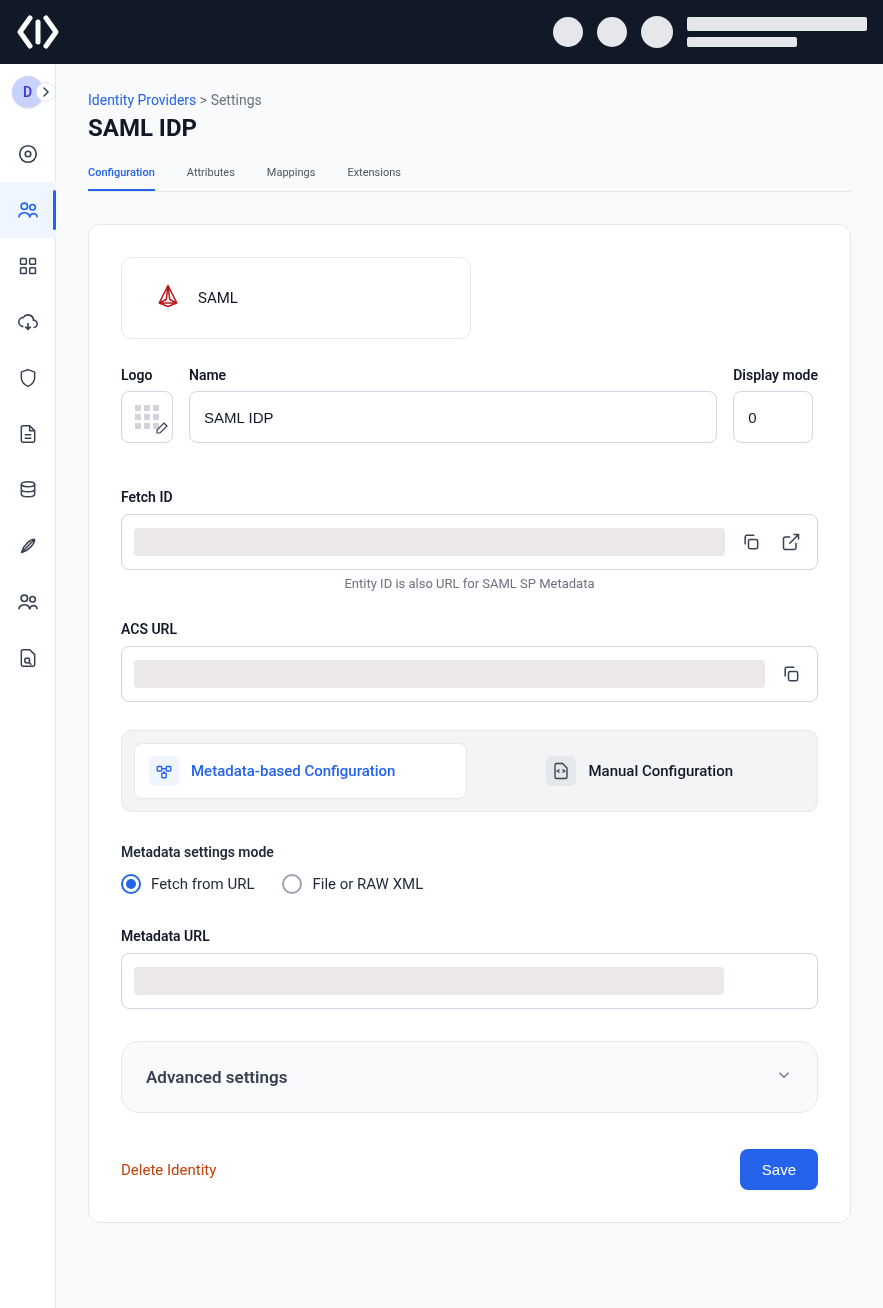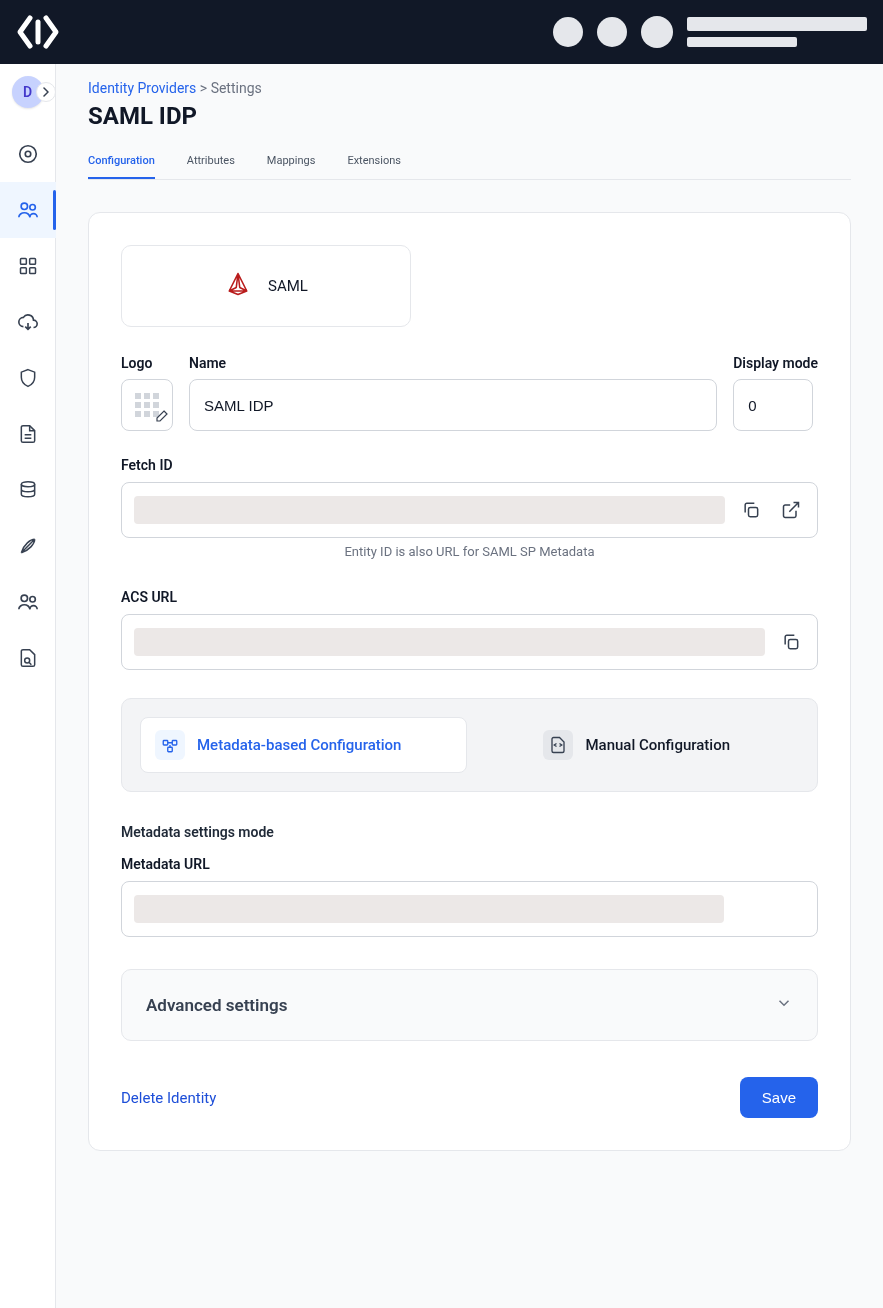--- a/index.html
+++ b/index.html
@@ -16,71 +16,71 @@
 .layout { display: flex; }
 .sidebar { width: 56px; border-right: 1px solid #e5e7eb; display: flex; flex-direction: column; align-items: center; padding-top: 6px; gap: 0; min-height: 1244px; background: #fff; }
 .org-badge { position: relative; width: 44px; height: 44px; display: flex; align-items: center; justify-content: center; margin-bottom: 12px; }
 .org-circle { width: 32px; height: 32px; border-radius: 50%; background: #c7d2fe; color: #4338ca; font-weight: 600; display: flex; align-items: center; justify-content: center; font-size: 14px; box-shadow: 0 1px 2px rgba(0,0,0,0.1); }
 .org-chevron { position: absolute; right: -6px; top: 50%; transform: translateY(-50%); width: 20px; height: 20px; border-radius: 50%; background: #fff; border: 1px solid #e5e7eb; display: flex; align-items: center; justify-content: center; }
 .side-item { width: 56px; height: 56px; display: flex; align-items: center; justify-content: center; color: #374151; cursor: pointer; position: relative; }
 .side-item.active { color: #2563eb; background: #eff6ff; }
 .side-item.active::after { content: ""; position: absolute; right: 0; top: 8px; bottom: 8px; width: 3px; background: #2563eb; border-radius: 2px; }
 
 .main { flex: 1; background: #f9fafb; min-height: 1244px; }
-.page-head { padding: 16px 32px 0 32px; background: #f9fafb; }
+.page-head { padding: 28px 32px 0 32px; background: #f9fafb; }
 .breadcrumb { font-size: 14px; color: #6b7280; margin-bottom: 6px; }
 .breadcrumb a { color: #2563eb; text-decoration: none; }
 .page-title { font-size: 24px; font-weight: 700; color: #111827; margin-bottom: 14px; }
 .tabs { display: flex; gap: 32px; border-bottom: 1px solid #e5e7eb; }
 .tab { padding: 10px 0; font-size: 11px; color: #4b5563; cursor: pointer; border-bottom: 2px solid transparent; }
 .tab.active { color: #2563eb; border-bottom-color: #2563eb; font-weight: 500; }
 
 .content-card { margin: 32px; background: #fff; border: 1px solid #e5e7eb; border-radius: 12px; padding: 32px; }
-.provider-box { width: 290px; border: 1px solid #e5e7eb; border-radius: 10px; padding: 24px 10px; display: flex; align-items: center; gap: 16px; margin-bottom: 28px; justify-content: center; }
+.provider-box { width: 350px; border: 1px solid #e5e7eb; border-radius: 10px; padding: 24px 32px; display: flex; align-items: center; gap: 16px; margin-bottom: 28px; }
 .provider-label { font-size: 15px; color: #111827; }
 
-.form-row { display: flex; gap: 16px; margin-bottom: 24px; justify-content: center; }
+.form-row { display: flex; gap: 16px; margin-bottom: 44px; justify-content: center; }
 .form-group { display: flex; flex-direction: column; gap: 8px; }
 .form-group.grow { flex: 1; }
 .form-label { font-size: 14px; font-weight: 600; color: #111827; }
 .logo-upload { width: 52px; height: 52px; border: 1px solid #d1d5db; border-radius: 8px; display: flex; align-items: center; justify-content: center; position: relative; cursor: pointer; }
 .logo-grid { display: grid; grid-template-columns: repeat(3, 6px); grid-template-rows: repeat(3, 6px); gap: 3px; }
 .logo-grid span { background: #d1d5db; }
 .logo-pencil { position: absolute; bottom: 4px; right: 4px; }
 .text-input { height: 52px; border: 1px solid #d1d5db; border-radius: 8px; padding: 0 14px; font-size: 15px; color: #111827; background: #fff; width: 100%; }
 .display-order { width: 80px; }
 
 .readonly-group { margin-bottom: 28px; }
 .readonly-box { border: 1px solid #d1d5db; border-radius: 8px; height: 56px; display: flex; align-items: center; padding: 0 12px; gap: 12px; margin-top: 8px; }
 .readonly-strip { flex: 1; height: 28px; background: #ece8e7; border-radius: 4px; }
 .icon-btn { width: 28px; height: 28px; display: flex; align-items: center; justify-content: center; cursor: pointer; color: #374151; }
 .help-text { font-size: 13px; color: #6b7280; margin-top: 6px; text-align: center; }
 
-.config-toggle { border: 1px solid #e5e7eb; background: #f3f4f6; border-radius: 10px; padding: 18px; display: flex; gap: 8px; margin-bottom: 32px; }
+.config-toggle { border: 1px solid #e5e7eb; background: #f3f4f6; border-radius: 10px; padding: 12px; display: flex; gap: 8px; margin-bottom: 32px; }
 .config-option { flex: 1; padding: 12px 14px; border-radius: 8px; display: flex; align-items: center; gap: 12px; cursor: pointer; font-size: 15px; font-weight: 500; }
 .config-option.selected { background: #fff; border: 1px solid #e5e7eb; color: #2563eb; }
 .config-option .ico-wrap { width: 30px; height: 30px; border-radius: 6px; background: #eff6ff; display: flex; align-items: center; justify-content: center; }
 .config-option.unselected .ico-wrap { background: #e5e7eb; }
 .config-option.unselected { color: #111827; justify-content: center; }
 
 .section-label { font-size: 14px; font-weight: 600; margin-bottom: 14px; }
 .radio-row { display: flex; gap: 28px; margin-bottom: 32px; }
 .radio-opt { display: flex; align-items: center; gap: 10px; cursor: pointer; font-size: 15px; }
 .radio-circle { width: 20px; height: 20px; border: 2px solid #9ca3af; border-radius: 50%; display: flex; align-items: center; justify-content: center; }
 .radio-opt.checked .radio-circle { border-color: #2563eb; }
 .radio-dot { width: 10px; height: 10px; background: #2563eb; border-radius: 50%; }
 
 .meta-url-box { border: 1px solid #d1d5db; border-radius: 8px; height: 56px; display: flex; align-items: center; padding: 0 12px; margin-top: 8px; }
 .meta-url-strip { width: 590px; height: 28px; background: #ece8e7; border-radius: 4px; }
 
-.advanced { margin-top: 32px; border: 1px solid #e5e7eb; border-radius: 10px; background: #f9fafb; padding: 24px; display: flex; align-items: center; justify-content: space-between; cursor: pointer; }
+.advanced { margin-top: 32px; border: 1px solid #e5e7eb; border-radius: 18px; background: #f9fafb; padding: 24px; display: flex; align-items: center; justify-content: space-between; cursor: pointer; }
 .advanced-title { font-size: 17px; font-weight: 600; color: #374151; }
 
 .footer-row { display: flex; justify-content: space-between; align-items: center; margin-top: 36px; }
-.delete-link { color: #1d4ed8; font-size: 15px; cursor: pointer; }
+.delete-link { color: #c2410c; font-size: 15px; cursor: pointer; }
 .save-btn { background: #2563eb; color: #fff; border: none; border-radius: 8px; padding: 12px 22px; font-size: 15px; font-weight: 500; cursor: pointer; }
 </style>
 </head>
 <body>
 
 <div class="app-header">
   <div class="app-logo">
     <svg width="44" height="36" viewBox="0 0 44 36">
       <path d="M14 4 L4 18 L14 32" stroke="#fff" stroke-width="5" fill="none" stroke-linecap="round" stroke-linejoin="round"></path>
       <path d="M30 4 L40 18 L30 32" stroke="#fff" stroke-width="5" fill="none" stroke-linecap="round" stroke-linejoin="round"></path>
@@ -283,20 +283,32 @@
             <svg width="18" height="18" viewBox="0 0 24 24" fill="none" stroke="#374151" stroke-width="1.8">
                 <path d="M14 2H6a2 2 0 00-2 2v16a2 2 0 002 2h12a2 2 0 002-2V8l-6-6z"></path>
                 <path d="M10 14l-3-2 3-2M14 10l3 2-3 2"></path>
               </svg>
           </span>
           <span>Manual Configuration</span>
         </div>
       </div>
 
       <div class="section-label">Metadata settings mode</div>
+      <div class="radio-row">
+        <div class="radio-opt checked">
+          <span class="radio-circle">
+              <span class="radio-dot"></span>
+            </span>
+          <span>Fetch from URL</span>
+        </div>
+        <div class="radio-opt">
+          <span class="radio-circle"></span>
+          <span>File or RAW XML</span>
+        </div>
+      </div>
 
       <div class="readonly-group" style="margin-bottom:12px">
         <label class="form-label">Metadata URL</label>
         <div class="meta-url-box">
           <div class="meta-url-strip"></div>
         </div>
       </div>
 
       <div class="advanced">
         <span class="advanced-title">Advanced settings</span>

